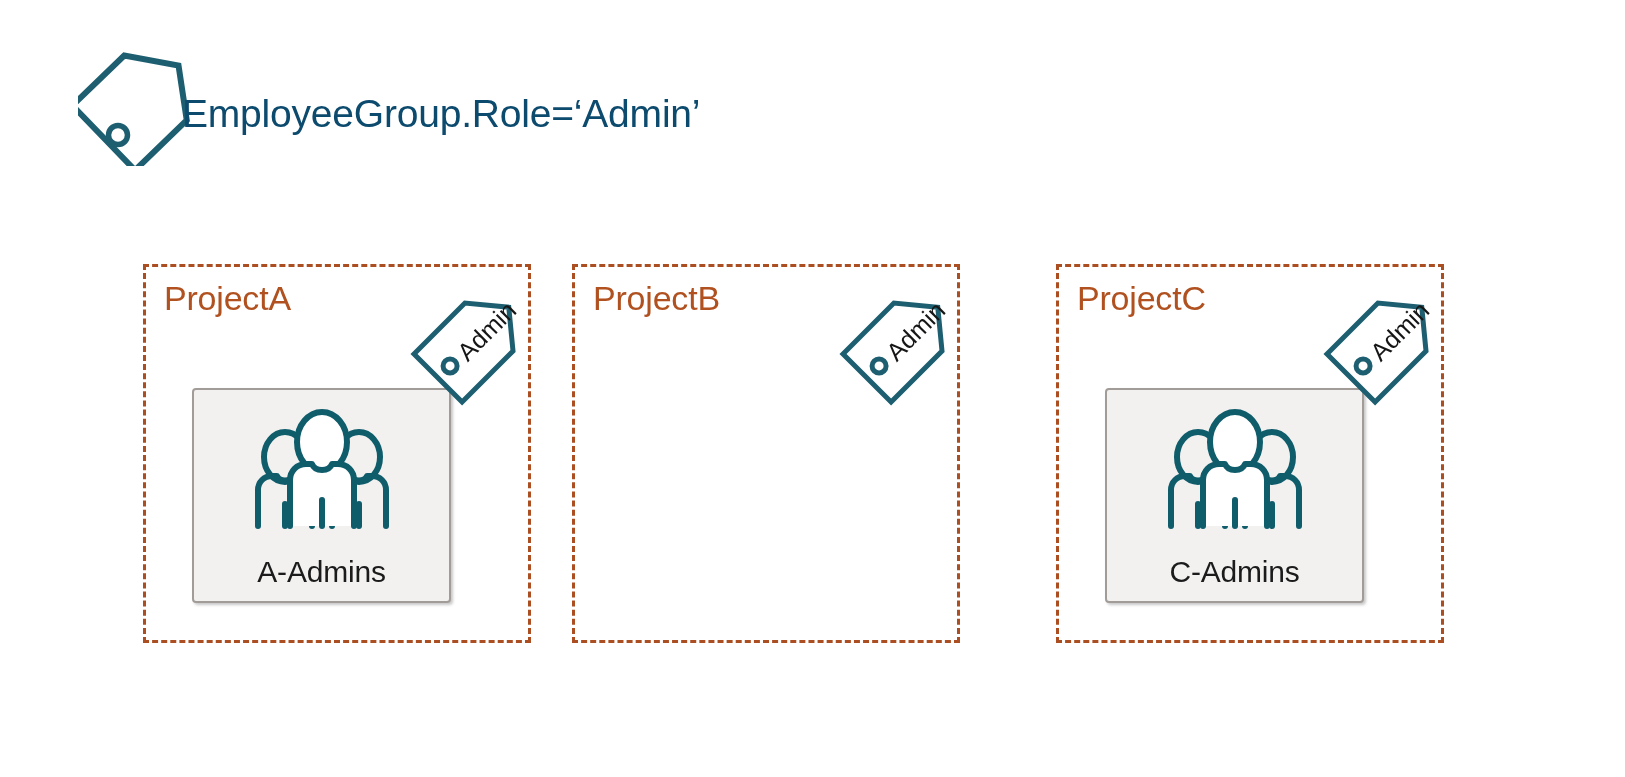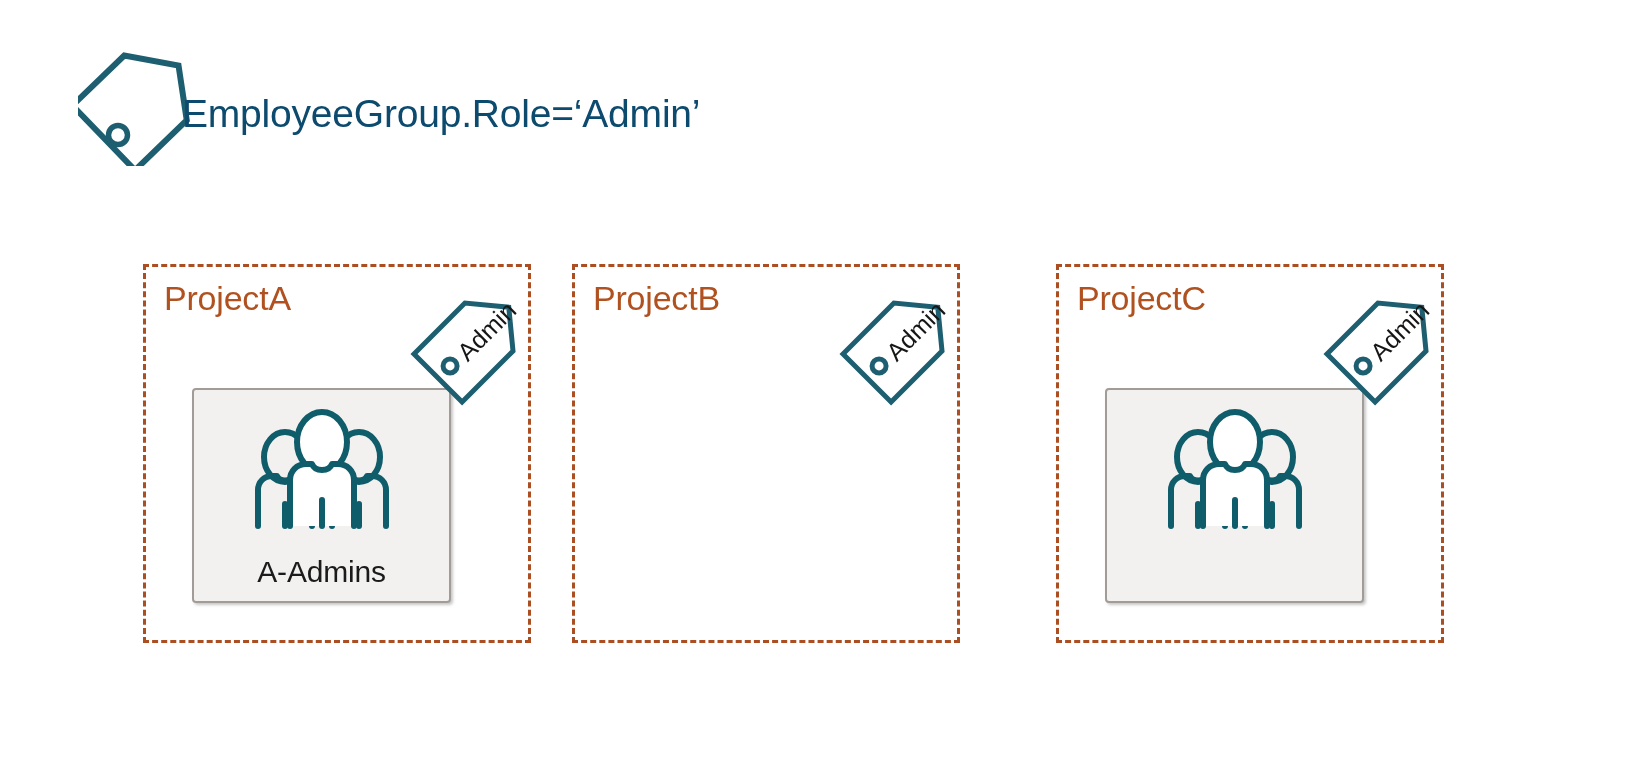--- a/index.html
+++ b/index.html
@@ -213,20 +213,21 @@
           <path d="M 83 122 L 83 86 C 83 78 89 72 97 72 L 102 72 C 104 78 116 78 118 72 L 123 72 C 131 72 137 78 137 86 L 137 122"></path>
           <line x1="110" y1="100" x2="110" y2="122"></line>
           <g>
             <ellipse cx="73" cy="38" rx="25" ry="30" fill="#ffffff"></ellipse>
             <path d="M 41 122 L 41 76 C 41 67 48 60 57 60 L 63 60 C 66 68 80 68 83 60 L 89 60 C 98 60 105 67 105 76 L 105 122" fill="#ffffff"></path>
             <line x1="73" y1="96" x2="73" y2="122"></line>
           </g>
         </g>
       </svg>
     </div>
+    <div class="group-label">C-Admins</div>
   </div>
 
   <div class="admin-tag">
     <svg width="128" height="120" viewBox="0 0 128 120" xmlns="http://www.w3.org/2000/svg">
       <g transform="rotate(-45 64 60)">
         <path d="M 16 26 L 88 26 L 116 60 L 88 94 L 16 94 Z" fill="#ffffff" stroke="#1d5f70" stroke-width="5" stroke-linejoin="miter"></path>
         <circle cx="33" cy="60" r="7" fill="none" stroke="#1d5f70" stroke-width="5"></circle>
         <text x="48" y="70" font-family="'Liberation Sans','DejaVu Sans',sans-serif" font-size="25" fill="#161616">Admin</text>
       </g>
     </svg>

